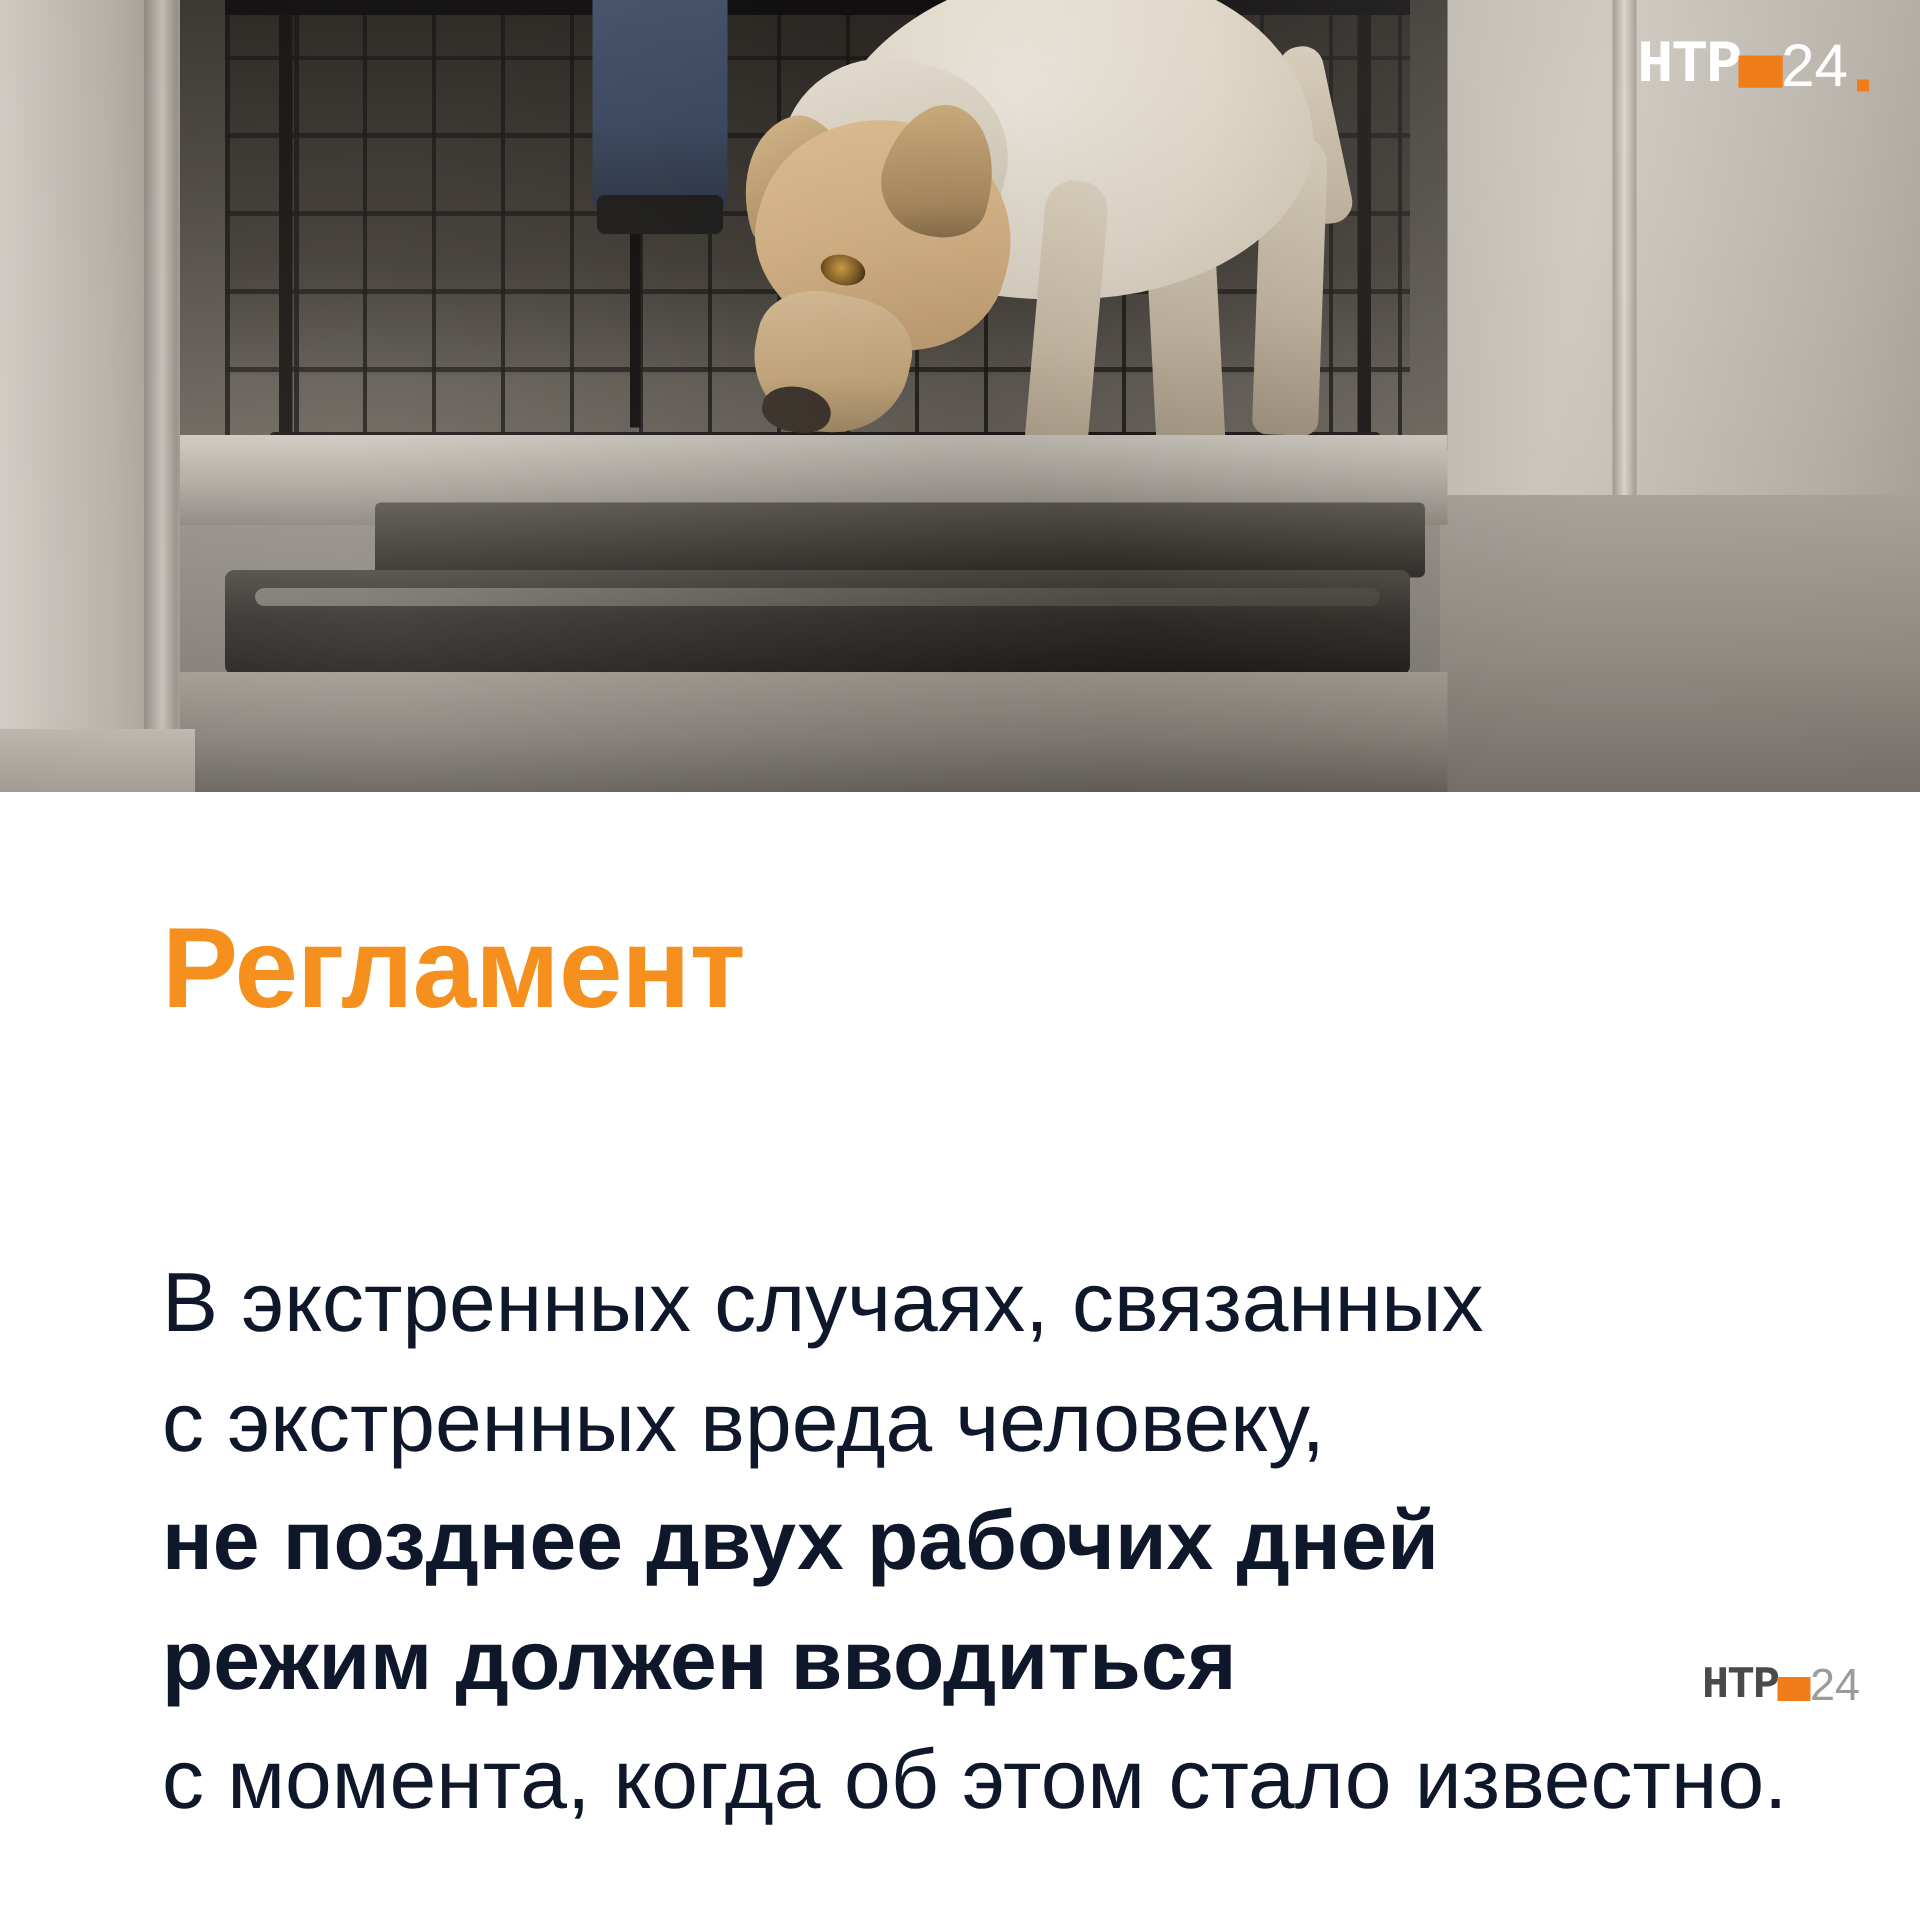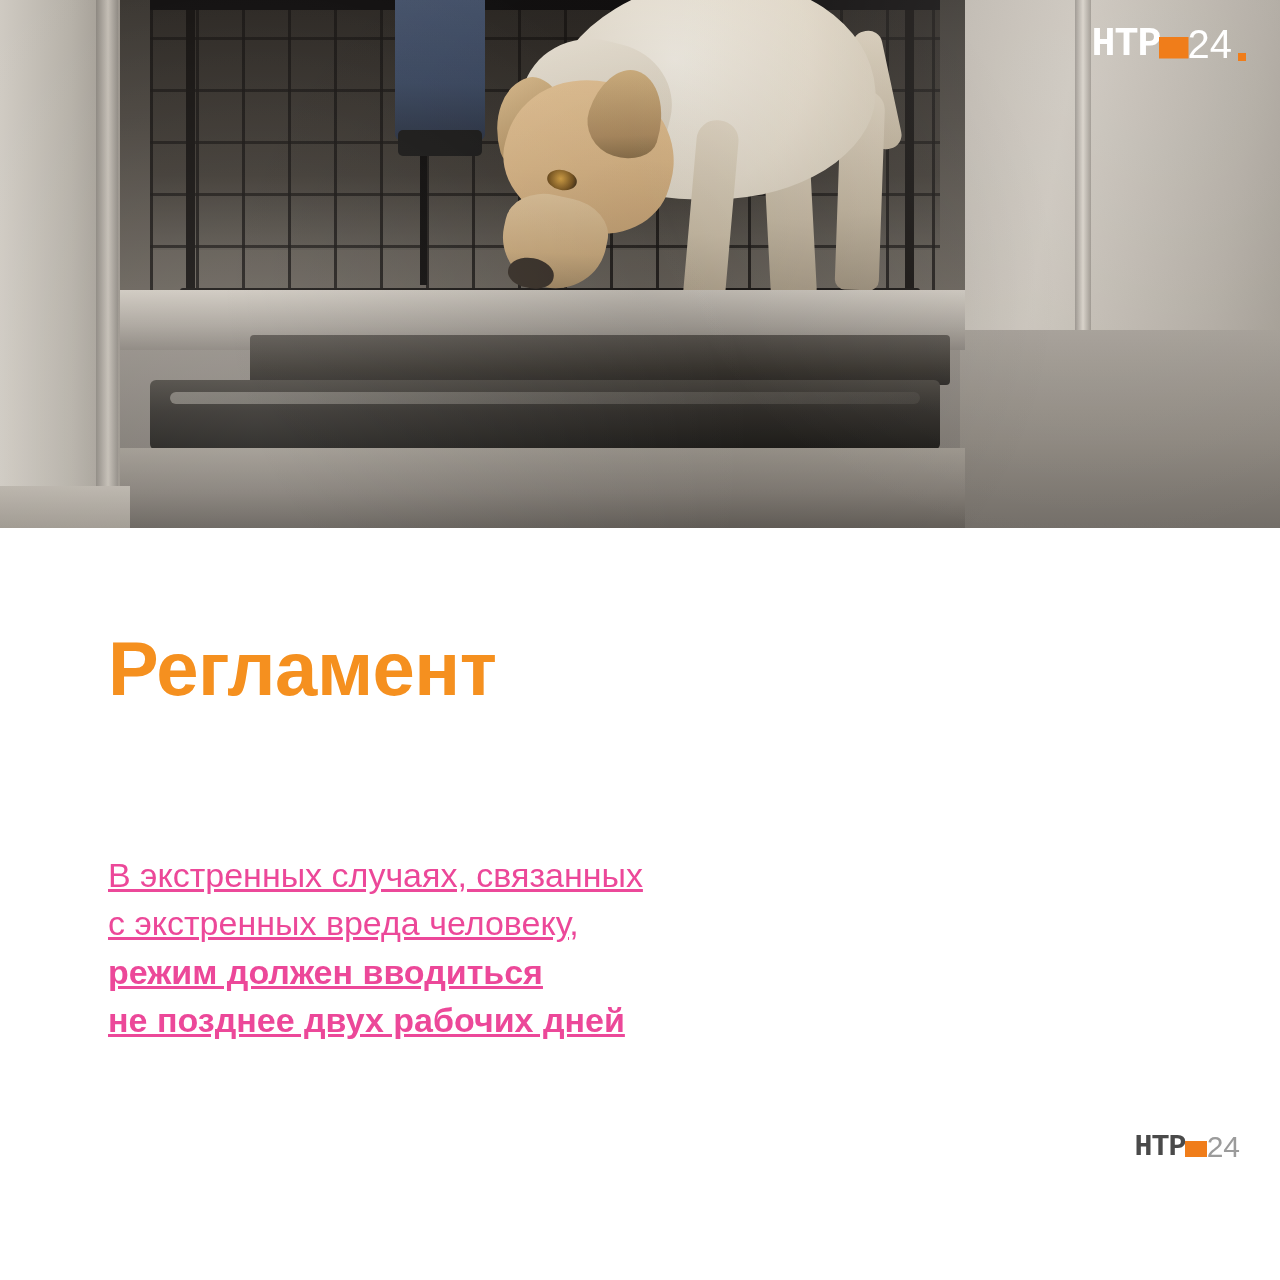--- a/index.html
+++ b/index.html
@@ -305,41 +305,39 @@
   }
 
   
   .content {
     position: absolute;
     left: 0;
     top: 528px;
     width: 1280px;
     height: 687px;
     background: #ffffff;
-    margin-top: 23px;
   }
   .headline {
     position: absolute;
     left: 108px;
     top: 80px;
     font-size: 76px;
     font-weight: bold;
     color: #f5901f;
     letter-spacing: -0.5px;
     line-height: 1;
   }
   .body-text {
     position: absolute;
     left: 108px;
     top: 300px;
     width: 1080px;
-    font-size: 34px;
+    font-size: 56px;
     line-height: 1.42;
-    color: #ec4899;
-    text-decoration: underline;
+    color: #0f172a;
   }
   .body-text .line { display: block; white-space: nowrap; }
   .body-text .bold { font-weight: bold; }
 </style>
 </head>
 <body>
 
 <div class="card">
 
   <div class="photo">
@@ -391,22 +389,23 @@
       <span class="logo-dot"></span>
     </div>
   </div>
 
   <div class="content">
     <div class="headline">Регламент</div>
 
     <div class="body-text">
       <span class="line">В экстренных случаях, связанных</span>
       <span class="line">с экстренных вреда человеку,</span>
+      <span class="line bold">не позднее двух рабочих дней</span>
       <span class="line bold">режим должен вводиться</span>
-      <span class="line bold">не позднее двух рабочих дней</span>
+      <span class="line">с момента, когда об этом стало известно.</span>
     </div>
 
     <div class="logo-bottom">
       <span class="logo-word">HTP</span>
       <span class="logo-accent-bot"></span>
       <span class="logo-num">24</span>
     </div>
   </div>
 
 </div>

